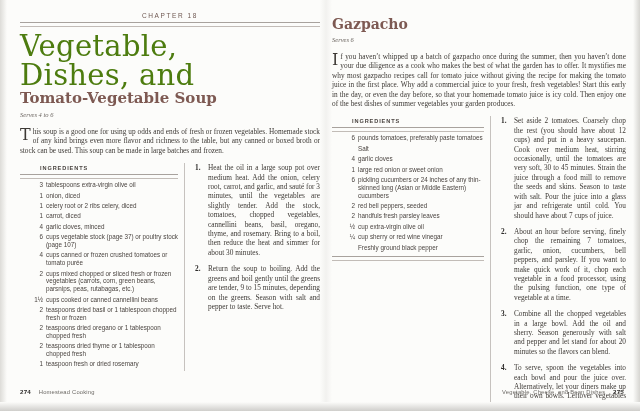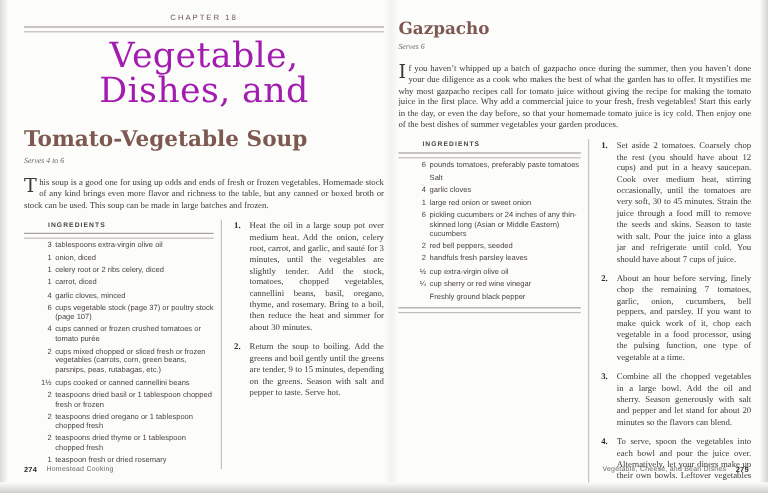--- a/index.html
+++ b/index.html
@@ -18,25 +18,25 @@
     background:linear-gradient(90deg,rgba(0,0,0,0),rgba(120,115,110,0.08),rgba(0,0,0,0));}
 
   .page{position:absolute;top:8px;}
   .page-left{left:20px;width:300px;}
   .page-right{left:332px;width:294px;}
 
   .chapter-label{text-align:center;font-family:Liberation Sans, sans-serif;
     font-size:6.5px;letter-spacing:1.6px;color:#6e5750;margin-top:4px;}
   .double-rule{height:3px;border-top:1px solid #a8a29d;border-bottom:1px solid #c2bcb7;}
   .chapter-rule{margin-top:3px;}
-  .book-title{margin-top:5px;text-align:center;font-family:"DejaVu Serif",serif;
-    color:#a21caf;font-size:29px;line-height:28.5px;font-weight:500;letter-spacing:0.3px;}
+  .book-title{margin-top:5px;text-align:left;font-family:"DejaVu Serif",serif;
+    color:#4d7c0f;font-size:29px;line-height:28.5px;font-weight:500;letter-spacing:0.3px;}
 
   .recipe-title{font-family:"DejaVu Serif",serif;color:#7d5952;font-weight:600;}
-  .page-left .recipe-title{font-size:18px;margin-top:17px;}
+  .page-left .recipe-title{font-size:15px;margin-top:0;}
   .page-right .recipe-title{font-size:14px;margin-top:8px;}
   .serves{font-style:italic;font-size:6.5px;color:#6b6560;margin-top:4px;}
 
   .intro{margin-top:9px;font-size:7.3px;line-height:9.4px;text-align:justify;}
   .dropcap{float:left;font-family:"DejaVu Serif",serif;font-size:16px;
     line-height:14px;padding:1px 2px 0 0;color:#3d3935;}
 
   .columns{display:flex;margin-top:8px;}
   .ing-col{border-right:1px solid #c6c2be;}
   .page-left .ing-col{width:158px;padding-right:6px;}

